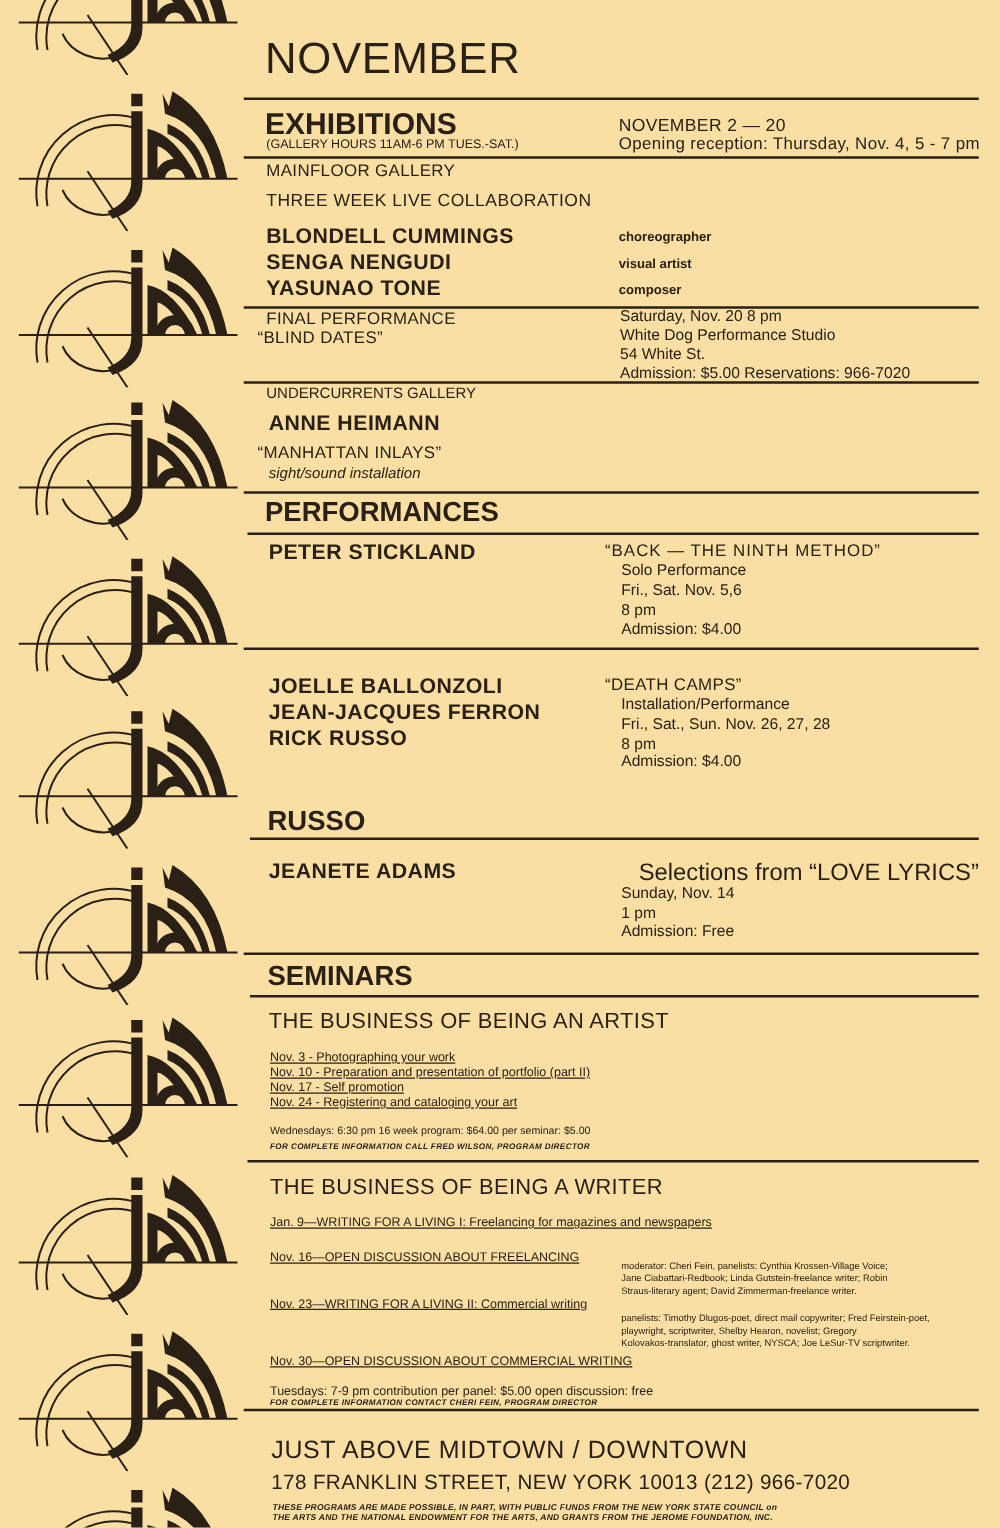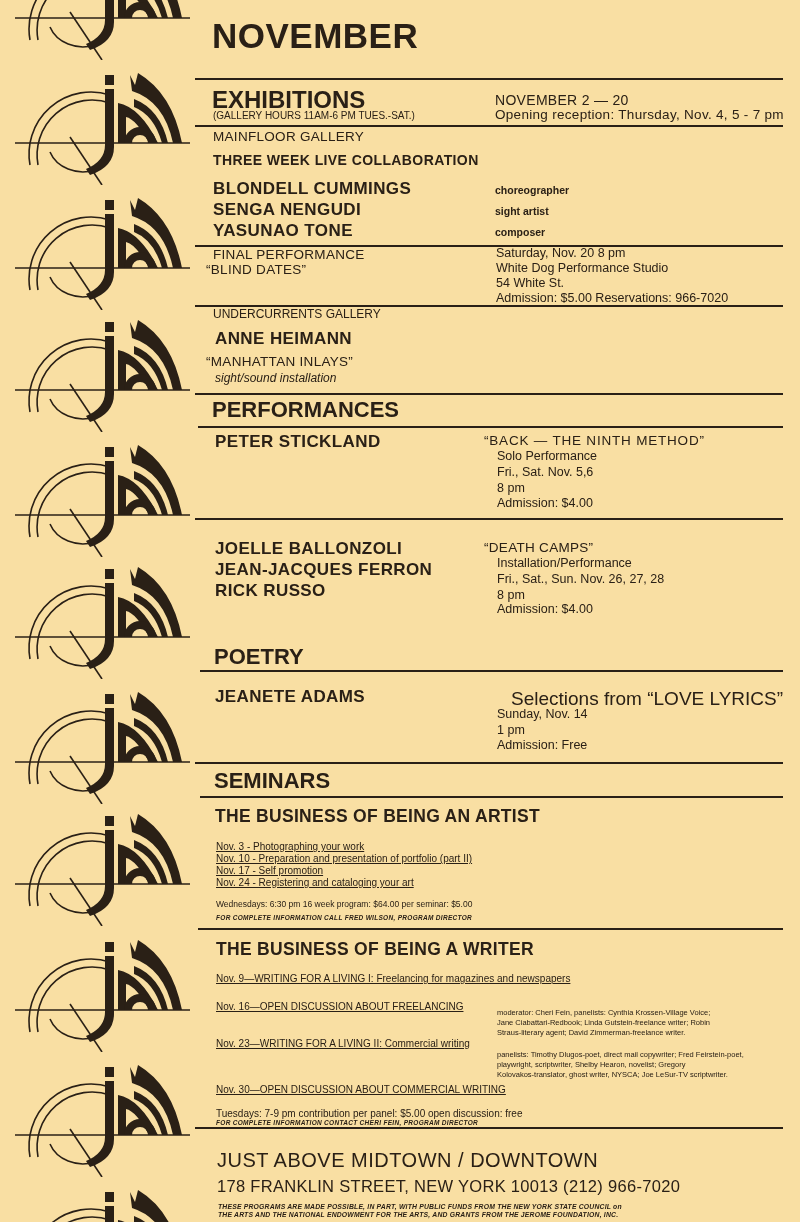--- a/index.html
+++ b/index.html
@@ -1,22 +1,22 @@
 <!DOCTYPE html>
 <html><head>
 <meta charset="utf-8">
 <style>
   html,body{margin:0;padding:0;}
   body{width:800px;height:1222px;background:#f9dfa3;position:relative;overflow:hidden;
        font-family:"Liberation Sans",sans-serif;color:#2a2016;}
   .abs{position:absolute;white-space:nowrap;}
   .rule{position:absolute;height:2px;background:#2a2016;}
   .logo{position:absolute;left:10px;width:180px;height:130px;}
-  .b{font-weight:bold;}
-  .h1{font-size:33px;font-weight:bold;letter-spacing:0.5px;}
+  .b{font-weight:normal;}
+  .h1{font-size:33px;font-weight:normal;letter-spacing:0.5px;margin-top:11px;}
   .h2{font-size:22px;font-weight:bold;}
   .name{font-size:17px;font-weight:bold;letter-spacing:0.4px;line-height:21px;}
   .lab{font-size:13.5px;letter-spacing:0.3px;}
   .det{font-size:12.5px;line-height:15.5px;}
   .role{font-size:10.5px;font-weight:bold;}
   .sm{font-size:10px;line-height:13px;text-decoration:underline;}
   .xs{font-size:7.5px;line-height:9px;}
   .tiny{font-size:6.5px;font-style:italic;font-weight:bold;letter-spacing:0.3px;}
   .it{font-style:italic;}
 </style>
@@ -100,21 +100,21 @@
 <div class="abs lab" style="left:495px;top:92px;font-size:14px">NOVEMBER 2 — 20</div>
 <div class="abs lab" style="left:495px;top:107px">Opening reception:  Thursday, Nov. 4, 5 - 7 pm</div>
 
 <div class="abs lab" style="left:213px;top:129px">MAINFLOOR GALLERY</div>
 <div class="abs b" style="left:213px;top:152px;font-size:14px;letter-spacing:0.4px">THREE WEEK LIVE COLLABORATION</div>
 
 <div class="abs name" style="left:213px;top:178px">BLONDELL CUMMINGS</div>
 <div class="abs name" style="left:213px;top:199px">SENGA NENGUDI</div>
 <div class="abs name" style="left:213px;top:220px">YASUNAO TONE</div>
 <div class="abs role" style="left:495px;top:184px">choreographer</div>
-<div class="abs role" style="left:495px;top:205px">sight artist</div>
+<div class="abs role" style="left:495px;top:205px">visual artist</div>
 <div class="abs role" style="left:495px;top:226px">composer</div>
 
 <div class="abs lab" style="left:213px;top:247px">FINAL PERFORMANCE</div>
 <div class="abs lab" style="left:206px;top:262px">“BLIND DATES”</div>
 <div class="abs det" style="left:496px;top:246px">Saturday, Nov. 20   8 pm</div>
 <div class="abs det" style="left:496px;top:261px">White Dog Performance Studio</div>
 <div class="abs det" style="left:496px;top:276px">54 White St.</div>
 <div class="abs det" style="left:496px;top:291px">Admission: $5.00    Reservations: 966-7020</div>
 
 <div class="abs" style="left:213px;top:307px;font-size:12px">UNDERCURRENTS GALLERY</div>
@@ -132,38 +132,38 @@
 
 <div class="abs name" style="left:215px;top:538px">JOELLE BALLONZOLI</div>
 <div class="abs name" style="left:215px;top:559px">JEAN-JACQUES FERRON</div>
 <div class="abs name" style="left:215px;top:580px">RICK RUSSO</div>
 <div class="abs lab" style="left:484px;top:540px">“DEATH CAMPS”</div>
 <div class="abs det" style="left:497px;top:556px">Installation/Performance</div>
 <div class="abs det" style="left:497px;top:572px">Fri., Sat., Sun. Nov. 26, 27, 28</div>
 <div class="abs det" style="left:497px;top:588px">8 pm</div>
 <div class="abs det" style="left:497px;top:602px">Admission: $4.00</div>
 
-<div class="abs h2" style="left:214px;top:644px">POETRY</div>
+<div class="abs h2" style="left:214px;top:644px">RUSSO</div>
 <div class="abs name" style="left:215px;top:686px">JEANETE ADAMS</div>
 <div class="abs det" style="left:511px;top:691px;font-size:19px">Selections from “LOVE LYRICS”</div>
 <div class="abs det" style="left:497px;top:707px">Sunday, Nov. 14</div>
 <div class="abs det" style="left:497px;top:723px">1 pm</div>
 <div class="abs det" style="left:497px;top:738px">Admission: Free</div>
 
 <div class="abs h2" style="left:214px;top:768px">SEMINARS</div>
 <div class="abs b" style="left:215px;top:806px;font-size:17.5px;letter-spacing:0.3px">THE BUSINESS OF BEING AN ARTIST</div>
 <div class="abs sm" style="left:216px;top:840px">Nov.  3 - Photographing your work</div>
 <div class="abs sm" style="left:216px;top:852px">Nov. 10 - Preparation and presentation of portfolio (part II)</div>
 <div class="abs sm" style="left:216px;top:864px">Nov. 17 - Self promotion</div>
 <div class="abs sm" style="left:216px;top:876px">Nov. 24 - Registering and cataloging your art</div>
 <div class="abs" style="left:216px;top:899px;font-size:8.5px">Wednesdays: 6:30 pm   16 week program: $64.00    per seminar: $5.00</div>
 <div class="abs tiny" style="left:216px;top:914px">FOR COMPLETE INFORMATION CALL FRED WILSON, PROGRAM DIRECTOR</div>
 
 <div class="abs b" style="left:216px;top:939px;font-size:17.5px;letter-spacing:0.3px">THE BUSINESS OF BEING A WRITER</div>
-<div class="abs sm" style="left:216px;top:972px">Nov. 9—WRITING FOR A LIVING I: Freelancing for magazines and newspapers</div>
+<div class="abs sm" style="left:216px;top:972px">Jan. 9—WRITING FOR A LIVING I: Freelancing for magazines and newspapers</div>
 <div class="abs sm" style="left:216px;top:1000px">Nov. 16—OPEN DISCUSSION ABOUT FREELANCING</div>
 <div class="abs sm" style="left:216px;top:1037px">Nov. 23—WRITING FOR A LIVING II: Commercial writing</div>
 <div class="abs sm" style="left:216px;top:1083px">Nov. 30—OPEN DISCUSSION ABOUT COMMERCIAL WRITING</div>
 
 <div class="abs xs" style="left:497px;top:1008px">moderator: Cheri Fein, panelists: Cynthia Krossen-Village Voice;</div>
 <div class="abs xs" style="left:497px;top:1018px">Jane Ciabattari-Redbook; Linda Gutstein-freelance writer; Robin</div>
 <div class="abs xs" style="left:497px;top:1028px">Straus-literary agent; David Zimmerman-freelance writer.</div>
 <div class="abs xs" style="left:497px;top:1050px">panelists: Timothy Dlugos-poet, direct mail copywriter; Fred Feirstein-poet,</div>
 <div class="abs xs" style="left:497px;top:1060px">playwright, scriptwriter, Shelby Hearon, novelist; Gregory</div>
 <div class="abs xs" style="left:497px;top:1070px">Kolovakos-translator, ghost writer, NYSCA; Joe LeSur-TV scriptwriter.</div>

